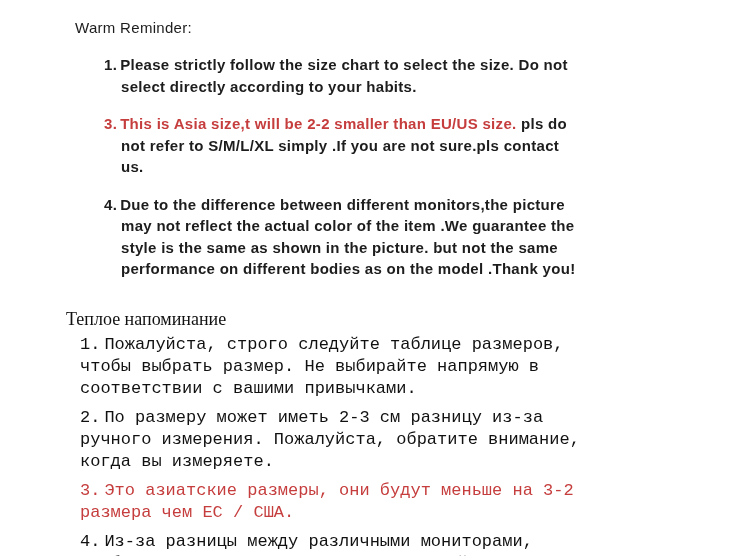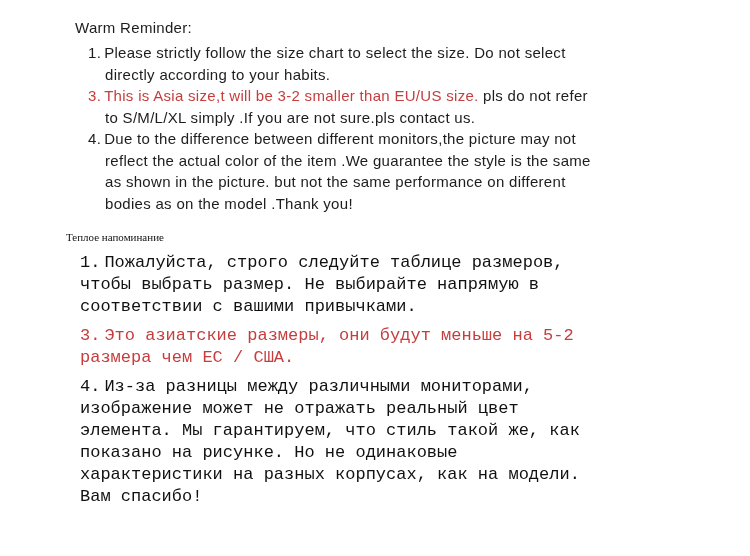--- a/index.html
+++ b/index.html
@@ -22,34 +22,35 @@
   }
   .en-title {
     margin: 0 0 4px -13px;
     font-size: 15px;
     font-weight: normal;
     line-height: 20px;
   }
   .en-item {
     padding-left: 17px;
     text-indent: -17px;
-    margin: 0;
+    margin: 16px;
+    font-weight: bold;
   }
   .en-item .num { margin-right: 3px; }
   
   .ru {
     padding: 12px 45px 0 80px;
     font-family: "Liberation Serif", serif;
     font-size: 17px;
     line-height: 22px;
     color: #111111;
   }
   .ru-title {
     margin: 0 0 4px -14px;
-    font-size: 11px;
+    font-size: 18px;
     font-weight: normal;
     line-height: 22px;
   }
   .ru-item { margin: 0 0 7px 0; font-family: Liberation Mono, monospace; }
   .ru-item .num { margin-right: 4px; }
   
   .red { color: #c63d3d; }
   .block { display: block; }
 </style>
 </head>
@@ -59,40 +60,43 @@
 
   <section class="en">
     <h2 class="en-title">Warm Reminder:</h2>
 
     <div class="en-item">
       <span class="num">1.</span><span>Please strictly follow the size chart to select the size. Do not select directly according to your habits.</span>
     </div>
 
 
     <div class="en-item">
-      <span class="num red">3.</span><span class="red">This is Asia size,t will be 3-2 smaller than EU/US size.</span>
+      <span class="num red">3.</span><span class="red">This is Asia size,t will be 2-2 smaller than EU/US size.</span>
       <span>pls do not refer to S/M/L/XL simply .If you are not sure.pls contact us.</span>
     </div>
 
     <div class="en-item">
       <span class="num">4.</span><span>Due to the difference between different monitors,the picture may not reflect the actual color of the item .We guarantee the style is the same as shown in the picture. but not the same performance on different bodies as on the model .Thank you!</span>
     </div>
   </section>
 
   <section class="ru">
     <h2 class="ru-title">Теплое напоминание</h2>
 
     <p class="ru-item">
       <span class="num">1.</span><span>Пожалуйста, строго следуйте таблице размеров, чтобы выбрать размер. Не выбирайте напрямую в соответствии с вашими привычками.</span>
     </p>
 
+    <p class="ru-item">
+      <span class="num">2.</span><span>По размеру может иметь 2-3 см разницу из-за ручного измерения. Пожалуйста, обратите внимание, когда вы измеряете.</span>
+    </p>
 
     <p class="ru-item">
       <span class="red block">
-        <span class="num">3.</span><span>Это азиатские размеры, они будут меньше на 5-2 размера чем ЕС / США.</span>
+        <span class="num">3.</span><span>Это азиатские размеры, они будут меньше на 3-2 размера чем ЕС / США.</span>
       </span>
     </p>
 
     <p class="ru-item">
       <span class="num">4.</span><span>Из-за разницы между различными мониторами, изображение может не отражать реальный цвет элемента. Мы гарантируем, что стиль такой же, как показано на рисунке. Но не одинаковые характеристики на разных корпусах, как на модели.</span>
       <span class="block">Вам спасибо!</span>
     </p>
   </section>
 
 </div>

